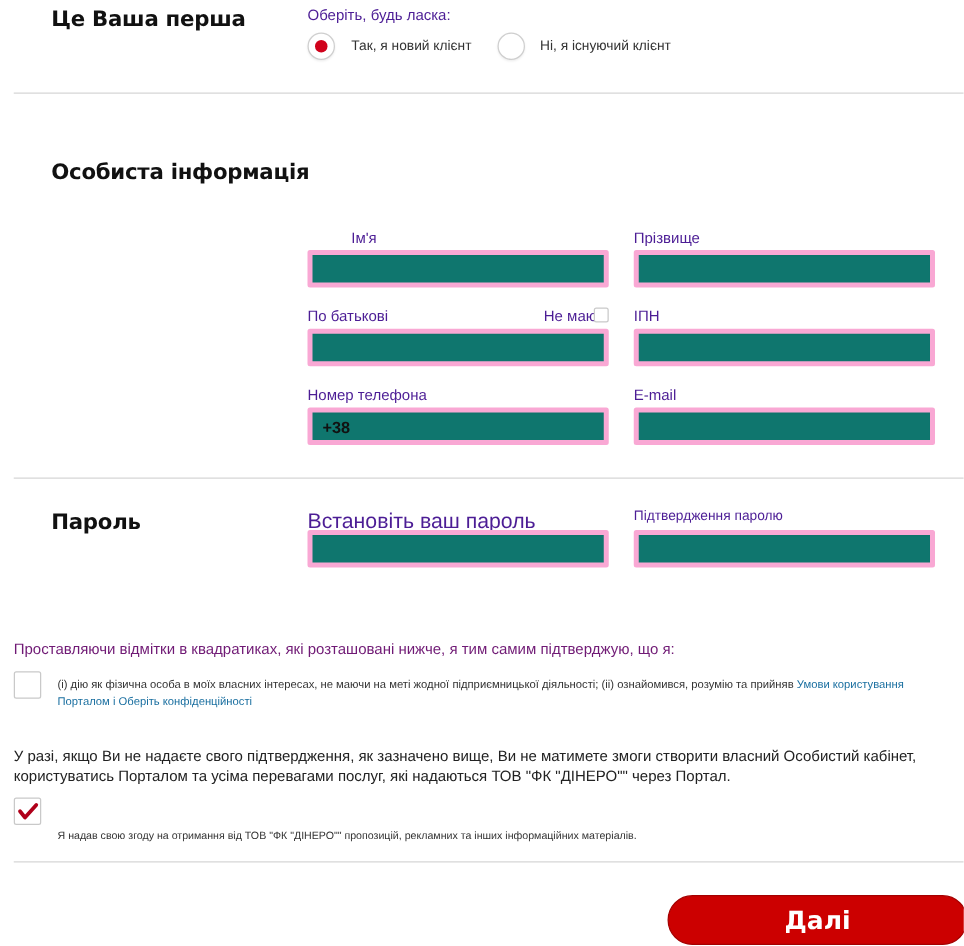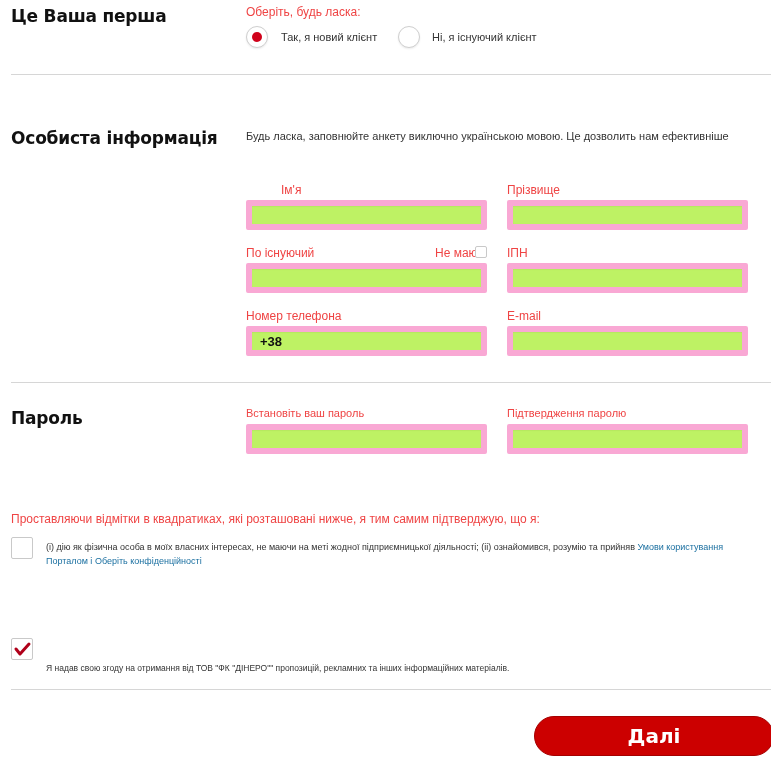--- a/index.html
+++ b/index.html
@@ -1,25 +1,25 @@
 <!DOCTYPE html>
 <html><head>
   <meta charset="utf-8">
   <style>
     * { box-sizing: border-box; margin: 0; padding: 0; }
     html, body { width: 771px; height: 757px; background: #ffffff; overflow: hidden; }
     body { font-family: "Liberation Sans", sans-serif; color: #1a1a1a; position: relative; }
 
     .abs { position: absolute; }
 
-    .h-title { font-family: "DejaVu Sans", sans-serif; font-weight: bold; font-size: 17px; line-height: 24px; color: #111; letter-spacing: -0.2px; }
-    .label { font-size: 12px; color: #ef4444; }
+    .h-title { font-family: "DejaVu Sans", sans-serif; font-weight: bold; font-size: 17px; line-height: 24px; color: #111; letter-spacing: -0.2px; margin-left: 30px; }
+    .label { font-size: 12px; color: #4c1d95; }
     .small { font-size: 11px; color: #333; }
     .input {
-      position: absolute; height: 30px; border: 6px solid #f9a8d4; border-radius: 2px; background: #bef264;
+      position: absolute; height: 30px; border: 4px solid #f9a8d4; border-radius: 2px; background: #0f766e;
       box-shadow: inset 0 1px 1px rgba(0,0,0,0.04);
       font-family: "Liberation Sans", sans-serif; font-size: 13px; font-weight: bold; padding: 0 8px; color: #111; outline: none;
     }
     .sep { position: absolute; left: 11px; width: 760px; height: 1px; background: #d6d6d6; }
 
     .radio { position: absolute; width: 22px; height: 22px; border-radius: 50%; border: 1px solid #cfcfcf; background: #fff; box-shadow: 0 1px 2px rgba(0,0,0,0.08); }
     .radio .dot { position: absolute; left: 5px; top: 5px; width: 10px; height: 10px; border-radius: 50%; background: #d0021b; }
 
     .cb { position: absolute; border: 1px solid #c9c9c9; background: #fff; border-radius: 2px; }
     .link { color: #1a6fa0; }
@@ -47,59 +47,60 @@
 </div>
 <div class="abs" style="left:398px; top:26px; width:170px; height:24px;">
   <div class="radio" style="left:0; top:0;"></div>
   <div class="abs small" style="left:34px; top:5px; font-size:11px;">Ні, я існуючий клієнт</div>
 </div>
 
 <div class="sep" style="top:74px;"></div>
 
 <div class="abs h-title" style="left:11px; top:126px;">Особиста інформація</div>
 <div class="abs small" style="left:246px; top:128px; width:520px; line-height:17px; font-size:11px;">
-  <div>Будь ласка, заповнюйте анкету виключно українською мовою. Це дозволить нам ефективніше</div>
 </div>
 
 <div class="abs label" style="left:246px; top:183px;margin-left:35px;">Ім'я</div>
 <input class="input" style="left: 246px; top: 200px; width: 241px;" value="">
 
 <div class="abs label" style="left:507px; top:183px;">Прізвище</div>
 <input class="input" style="left: 507px; top: 200px; width: 241px;" value="">
 
-<div class="abs label" style="left:246px; top:246px;">По існуючий</div>
+<div class="abs label" style="left:246px; top:246px;">По батькові</div>
 <div class="abs label" style="left:424px; top:246px;margin-left:11px;">Не маю</div>
 <div class="cb" style="left:475px; top:246px; width:12px; height:12px;"></div>
 <input class="input" style="left: 246px; top: 263px; width: 241px;" value="">
 
 <div class="abs label" style="left:507px; top:246px;">ІПН</div>
 <input class="input" style="left: 507px; top: 263px; width: 241px;" value="">
 
 <div class="abs label" style="left:246px; top:309px;">Номер телефона</div>
 <input class="input" style="left: 246px; top: 326px; width: 241px;" value="+38">
 
 <div class="abs label" style="left:507px; top:309px;">E-mail</div>
 <input class="input" style="left: 507px; top: 326px; width: 241px;" value="">
 
 <div class="sep" style="top:382px;"></div>
 
 <div class="abs h-title" style="left:11px; top:406px;">Пароль</div>
-<div class="abs label" style="left:246px; top:407px; font-size:11px;">Встановіть ваш пароль</div>
+<div class="abs label" style="left:246px; top:407px; font-size:17px;">Встановіть ваш пароль</div>
 <input type="password" class="input" style="left: 246px; top: 424px; width: 241px;">
 <div class="abs label" style="left:507px; top:407px; font-size:11px;">Підтвердження паролю</div>
 <input type="password" class="input" style="left: 507px; top: 424px; width: 241px;">
 
-<div class="abs" style="left:11px; top:512px; font-size:12px; color:#ef4444;">Проставляючи відмітки в квадратиках, які розташовані нижче, я тим самим підтверджую, що я:</div>
+<div class="abs" style="left:11px; top:512px; font-size:12px; color:#701a75;">Проставляючи відмітки в квадратиках, які розташовані нижче, я тим самим підтверджую, що я:</div>
 
 <div class="cb" style="left:11px; top:537px; width:22px; height:22px;"></div>
 <div class="abs" style="left:46px; top:540px; width:720px; font-size:9px; line-height:14px; color:#333;">
   <span>(і) дію як фізична особа в моїх власних інтересах, не маючи на меті жодної підприємницької діяльності; (іі) ознайомився, розумію та прийняв </span><span class="link">Умови користування Порталом</span><span class="link"> і </span><span class="link">Оберіть конфіденційності</span>
 </div>
 
 <div class="abs" style="left:11px; top:597px; width:760px; font-size:12px; line-height:16px; color:#222;">
+  <div>У разі, якщо Ви не надаєте свого підтвердження, як зазначено вище, Ви не матимете змоги створити власний Особистий кабінет,</div>
+  <div>користуватись Порталом та усіма перевагами послуг, які надаються ТОВ "ФК "ДІНЕРО"" через Портал.</div>
 </div>
 
 <div class="cb" style="left:11px; top:638px; width:22px; height:22px;">
   <svg width="20" height="20" viewBox="0 0 20 20" style="position:absolute; left:0; top:0;">
     <path d="M4 10 L8 15 L17 5" fill="none" stroke="#b0001a" stroke-width="3" stroke-linecap="round" stroke-linejoin="round"></path>
   </svg>
 </div>
 <div class="abs" style="left:46px; top:663px; font-size:8.5px; color:#333;">Я надав свою згоду на отримання від ТОВ "ФК "ДІНЕРО"" пропозицій, рекламних та інших інформаційних матеріалів.</div>
 
 <div class="sep" style="top:689px;"></div>

